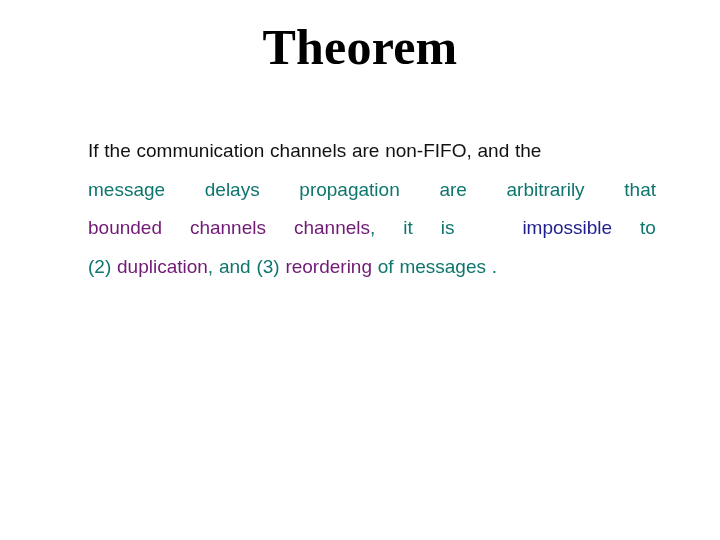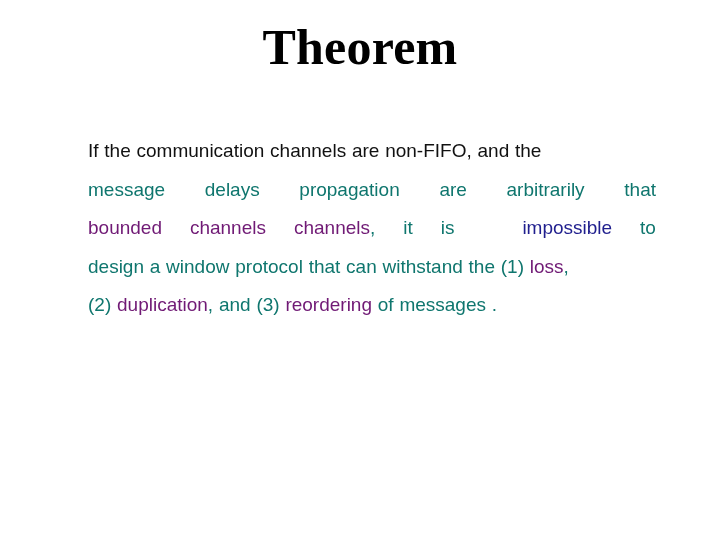--- a/index.html
+++ b/index.html
@@ -97,22 +97,19 @@
     <div class="body-line justify">
       <span class="w kw-red">bounded</span>
       <span class="w kw-red">channels</span>
       <span class="w"><span class="kw-red">channels</span><span class="plain">,</span></span>
       <span class="w plain">it</span>
       <span class="w plain">is</span>
       <span class="w kw-blue">impossible</span>
       <span class="w plain">to</span>
     </div>
 
-    <div class="body-line tight">
-      <span class="plain">design a window protocol that can withstand the (1) </span><span class="kw-red">loss</span><span class="plain">,</span>
-    </div>
 
     <div class="body-line tight l5">
       <span class="plain">(2) </span><span class="kw-red">duplication</span><span class="plain">, and (3) </span><span class="kw-red">reordering</span><span class="plain"> of messages .</span>
     </div>
 
   </div>
 </div>
 
 </body></html>

